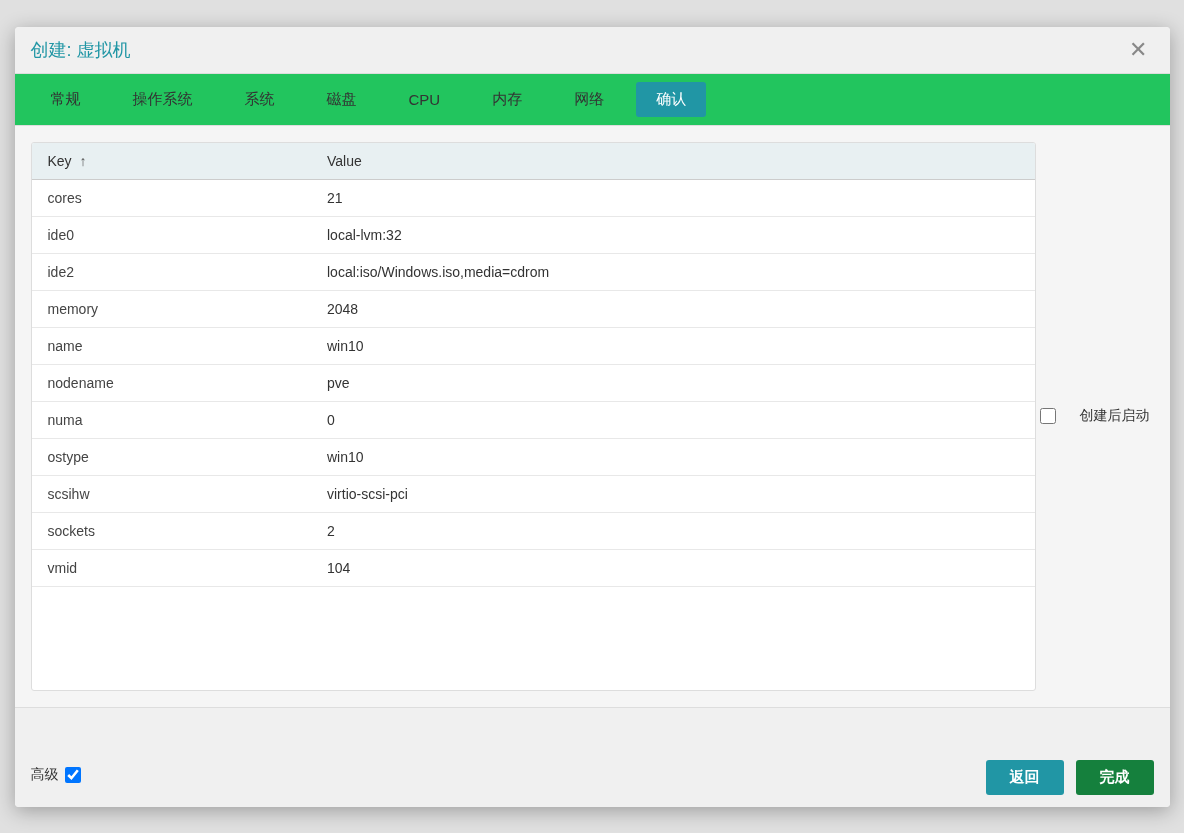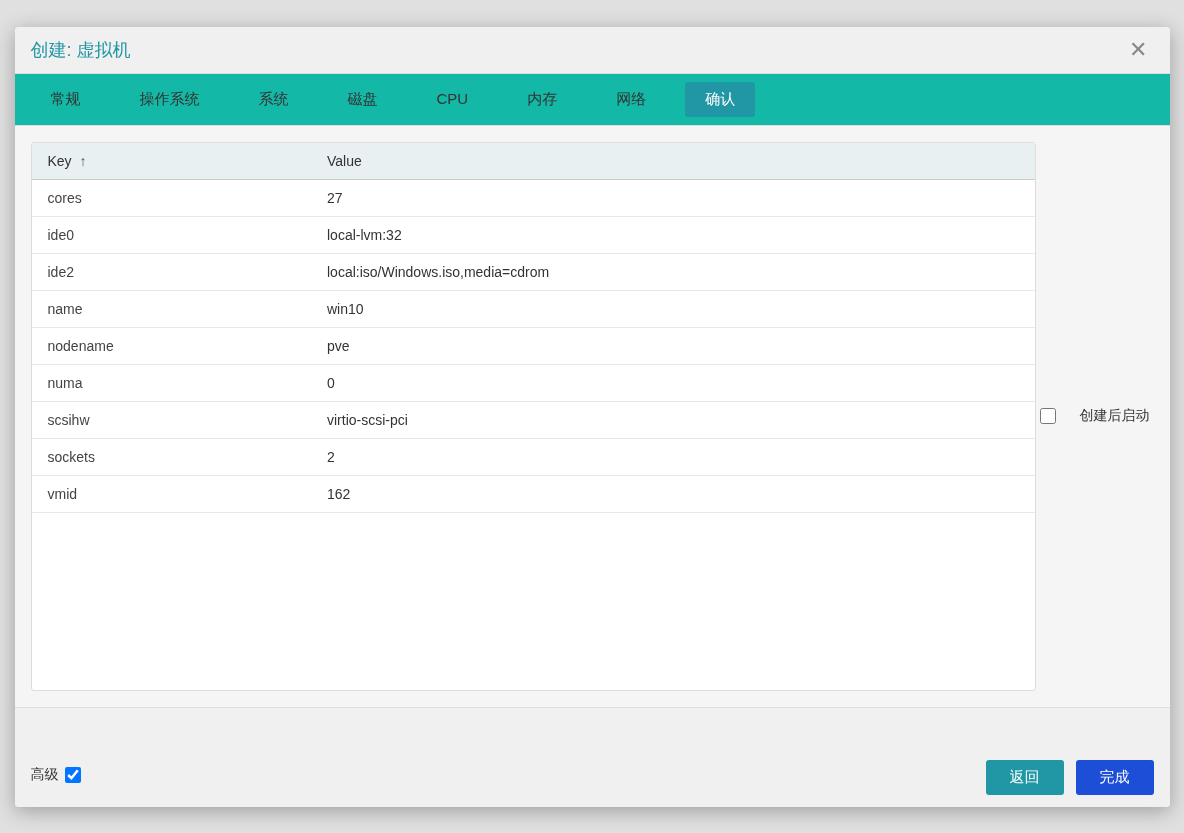--- a/index.html
+++ b/index.html
@@ -52,26 +52,26 @@
       border: none;
       cursor: pointer;
       color: #888;
       font-size: 22px;
       line-height: 1;
       padding: 2px 6px;
       border-radius: 3px;
     }
 
     .tabs {
-      background: #14b8a6;
+      background: #22c55e;
       border-bottom: 1px solid #ddd;
       display: flex;
-      align-items: flex-start;
+      align-items: center;
       padding: 8px 16px;
-      gap: 19px;
+      gap: 12px;
     }
 
     .tab {
       padding: 6px 18px;
       font-size: 15px;
       color: #333;
       background: none;
       border: 2px solid transparent;
       border-radius: 3px;
       cursor: pointer;
@@ -193,31 +193,31 @@
       width: 16px;
       height: 16px;
     }
 
     .btn {
       padding: 8px 24px;
       font-size: 15px;
       border: none;
       border-radius: 3px;
       cursor: pointer;
-      font-weight: 400;
+      font-weight: 700;
       margin-top: 40px;
     }
 
     .btn-back {
       background: #2196a5;
       color: white;
     }
 
     .btn-finish {
-      background: #1d4ed8;
+      background: #15803d;
       color: white;
       text-align: center;
     }
   </style>
 </head>
 <body>
 
 <div class="dialog">
 
   <div class="dialog-header">
@@ -246,53 +246,61 @@
               <span class="sort-arrow">↑</span>
             </th>
             <th>
               <span>Value</span>
             </th>
           </tr>
         </thead>
         <tbody id="table-body">
         <tr>
               <td>cores</td>
-              <td>27</td>
+              <td>21</td>
             </tr>
             <tr>
               <td>ide0</td>
               <td>local-lvm:32</td>
             </tr>
             <tr>
               <td>ide2</td>
               <td>local:iso/Windows.iso,media=cdrom</td>
             </tr>
             <tr>
+              <td>memory</td>
+              <td>2048</td>
+            </tr>
+            <tr>
               <td>name</td>
               <td>win10</td>
             </tr>
             <tr>
               <td>nodename</td>
               <td>pve</td>
             </tr>
             <tr>
               <td>numa</td>
               <td>0</td>
             </tr>
             <tr>
+              <td>ostype</td>
+              <td>win10</td>
+            </tr>
+            <tr>
               <td>scsihw</td>
               <td>virtio-scsi-pci</td>
             </tr>
             <tr>
               <td>sockets</td>
               <td>2</td>
             </tr>
             <tr>
               <td>vmid</td>
-              <td>162</td>
+              <td>104</td>
             </tr>
             <tr class="empty-row">
               <td colspan="2"></td>
             </tr>
           </tbody>
       </table>
     </div>
 
     <div class="checkbox-row">
       <input type="checkbox" id="start-after" style="">

